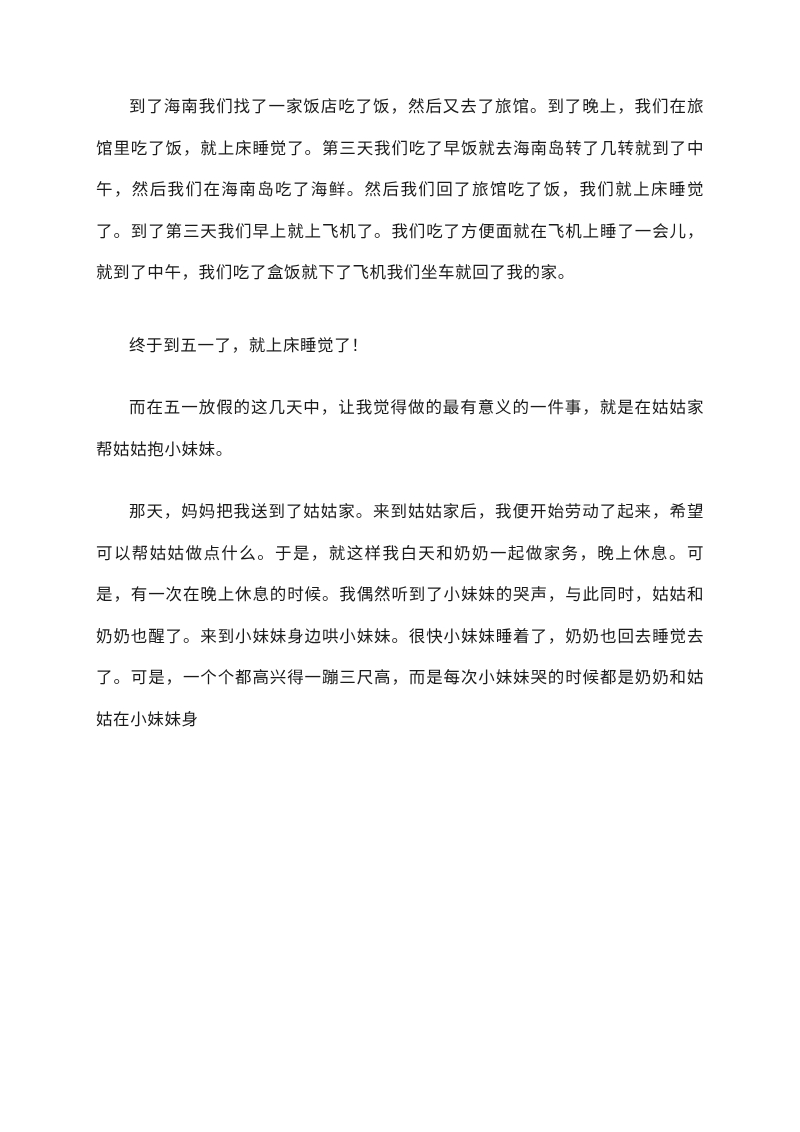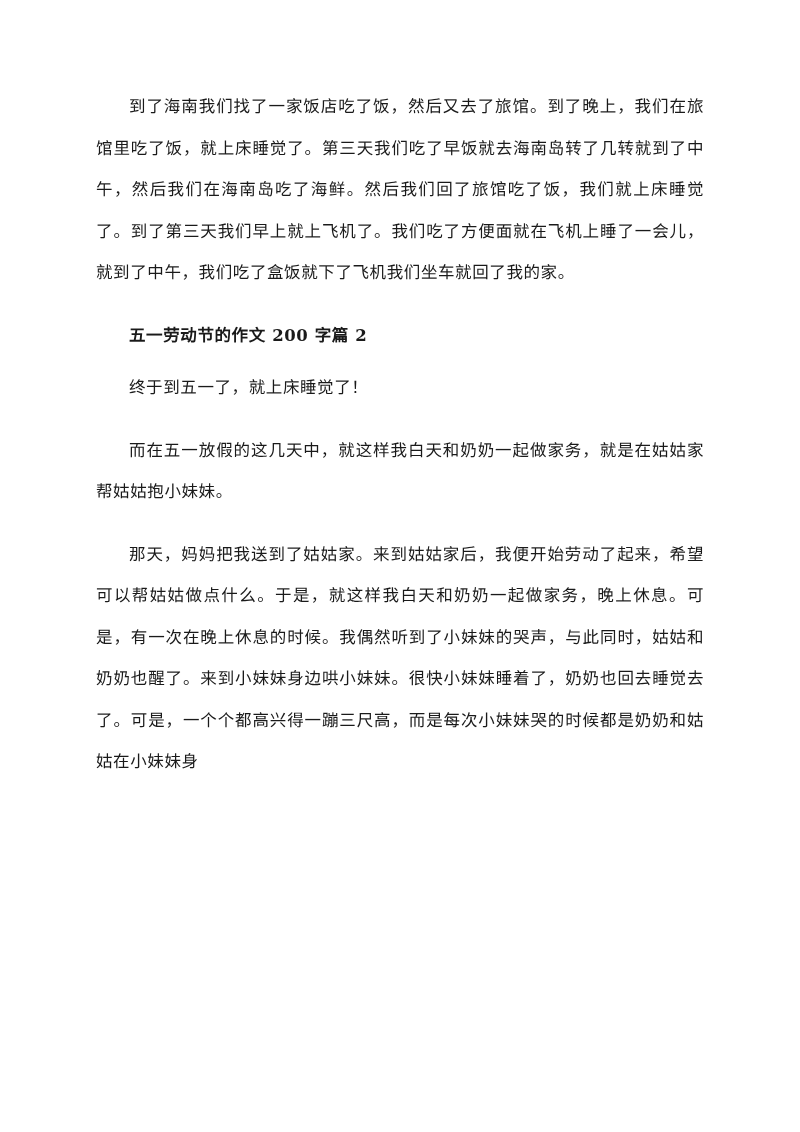--- a/index.html
+++ b/index.html
@@ -48,32 +48,31 @@
 <div class="page">
   <div class="page-body">
 
     <p class="para">到了海南我们找了一家饭店吃了饭，然后又去了旅馆。到了晚上，我们在旅馆里吃了饭，就上床睡觉了。第三天我们吃了早饭就去海南岛转了几转就到了中午，然后我们在海南岛吃了海鲜。然后我们回了旅馆吃了饭，我们就上床睡觉了。到了第三天我们早上就上飞机了。我们吃了方便面就在飞机上睡了一会儿，就到了中午，我们吃了盒饭就下了飞机我们坐车就回了我的家。</p>
 
     <div class="gap-sm"></div>
 
 
     <div class="gap-sm"></div>
 
-    <p class="para heading">五一劳动节的作文 200 字篇 2</p>
 
     <div class="gap-sm"></div>
 
     <p class="para">终于到五一了，就上床睡觉了！</p>
 
     <div class="gap-sm"></div>
 
 
     <div class="gap-sm"></div>
 
-    <p class="para">而在五一放假的这几天中，就这样我白天和奶奶一起做家务，就是在姑姑家帮姑姑抱小妹妹。</p>
+    <p class="para">而在五一放假的这几天中，让我觉得做的最有意义的一件事，就是在姑姑家帮姑姑抱小妹妹。</p>
 
     <div class="gap-sm"></div>
 
 
     <div class="gap-sm"></div>
 
     <p class="para">那天，妈妈把我送到了姑姑家。来到姑姑家后，我便开始劳动了起来，希望可以帮姑姑做点什么。于是，就这样我白天和奶奶一起做家务，晚上休息。可是，有一次在晚上休息的时候。我偶然听到了小妹妹的哭声，与此同时，姑姑和奶奶也醒了。来到小妹妹身边哄小妹妹。很快小妹妹睡着了，奶奶也回去睡觉去了。可是，一个个都高兴得一蹦三尺高，而是每次小妹妹哭的时候都是奶奶和姑姑在小妹妹身</p>
 
   </div>
 </div>

